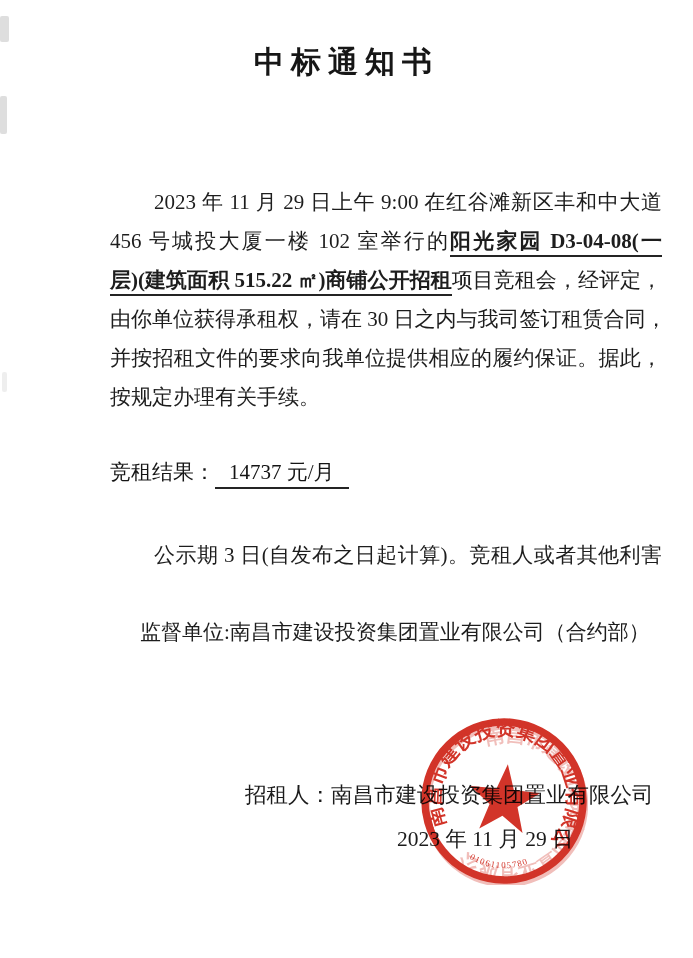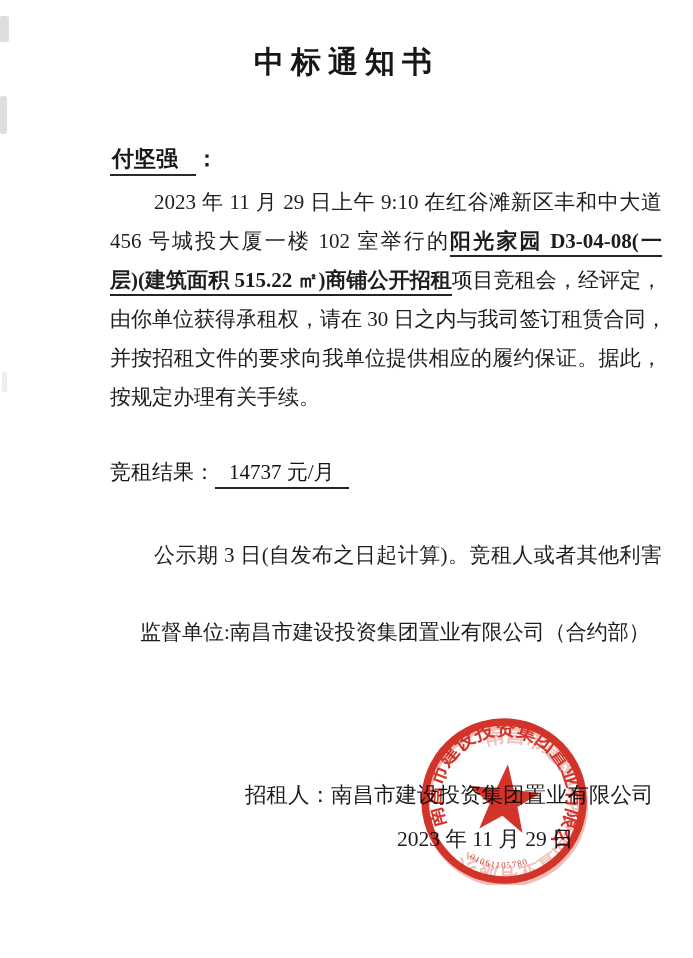--- a/index.html
+++ b/index.html
@@ -53,26 +53,23 @@
   .a2{left:0;top:96px;width:7px;height:38px;}
   .a3{left:2px;top:372px;width:5px;height:20px;opacity:.14;}
 </style>
 </head>
 <body>
 
 <div class="page">
 
   <div class="title">中标通知书</div>
 
-  <div class="addressee">
-    <span class="uname">付坚强</span><span>：</span>
-  </div>
 
   <div class="body-col p1">
-    <div class="bline indent">2023 年 11 月 29 日上午 9:10 在红谷滩新区丰和中大道</div>
+    <div class="bline indent">2023 年 11 月 29 日上午 9:00 在红谷滩新区丰和中大道</div>
     <div class="bline"><span>456 号城投大厦一楼 102 室举行的</span><span class="uproj">阳光家园 D3-04-08(一</span></div>
     <div class="bline"><span class="uproj">层)(建筑面积 515.22 ㎡)商铺公开招租</span><span>项目竞租会，经评定，</span></div>
     <div class="bline">由你单位获得承租权，请在 30 日之内与我司签订租赁合同，</div>
     <div class="bline">并按招租文件的要求向我单位提供相应的履约保证。据此，</div>
     <div class="bline last">按规定办理有关手续。</div>
   </div>
 
   <div class="result-line">
     <span>竞租结果：</span><span class="rval">14737 元/月</span>
   </div>

